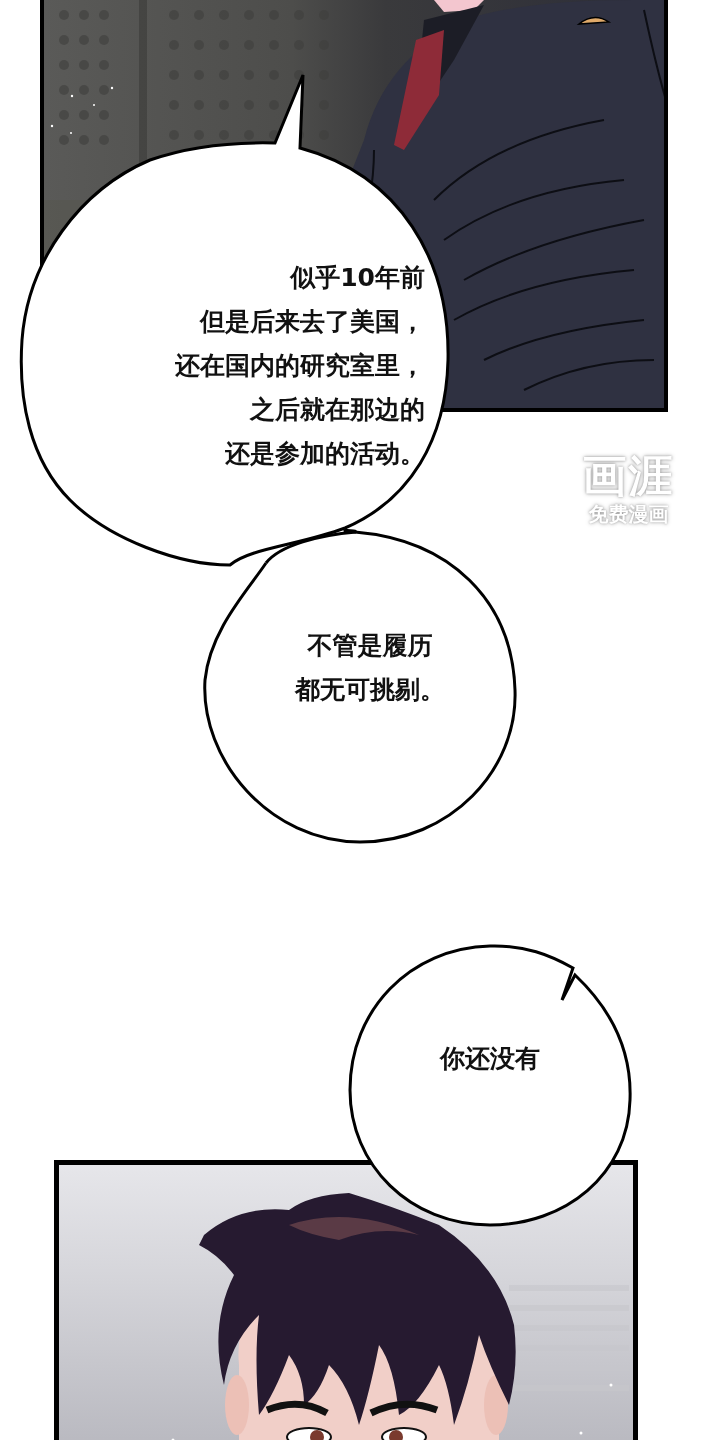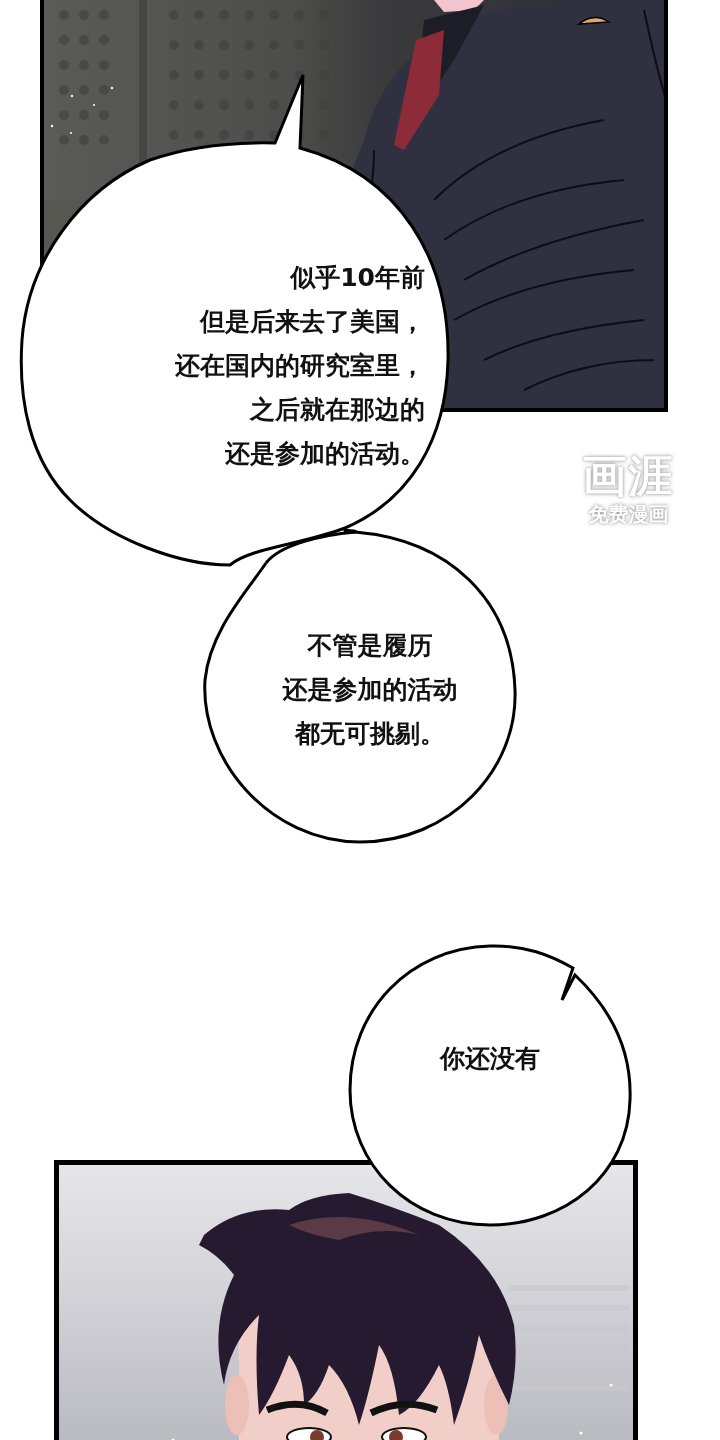--- a/index.html
+++ b/index.html
@@ -183,21 +183,20 @@
 <div class="bubble-text" style="left:40px; top:256px; width:385px; font-size:25px; line-height:44px;text-align:right;">
   <div>似乎10年前</div>
   <div>但是后来去了美国，</div>
   <div>还在国内的研究室里，</div>
   <div>之后就在那边的</div>
   <div>还是参加的活动。</div>
 </div>
 
 <div class="bubble-text" style="left:230px; top:624px; width:280px; font-size:25px; line-height:44px;">
   <div>不管是履历</div>
-  <div>还是参加的活动</div>
   <div>都无可挑剔。</div>
 </div>
 
 <div class="bubble-text" style="left:380px; top:1036px; width:220px; font-size:25px; line-height:46px;text-align:center;">
   <div>你还没有</div>
 </div>
 
 <div class="wm">
   <div class="big">画涯</div>
   <div class="small">免费漫画</div>

